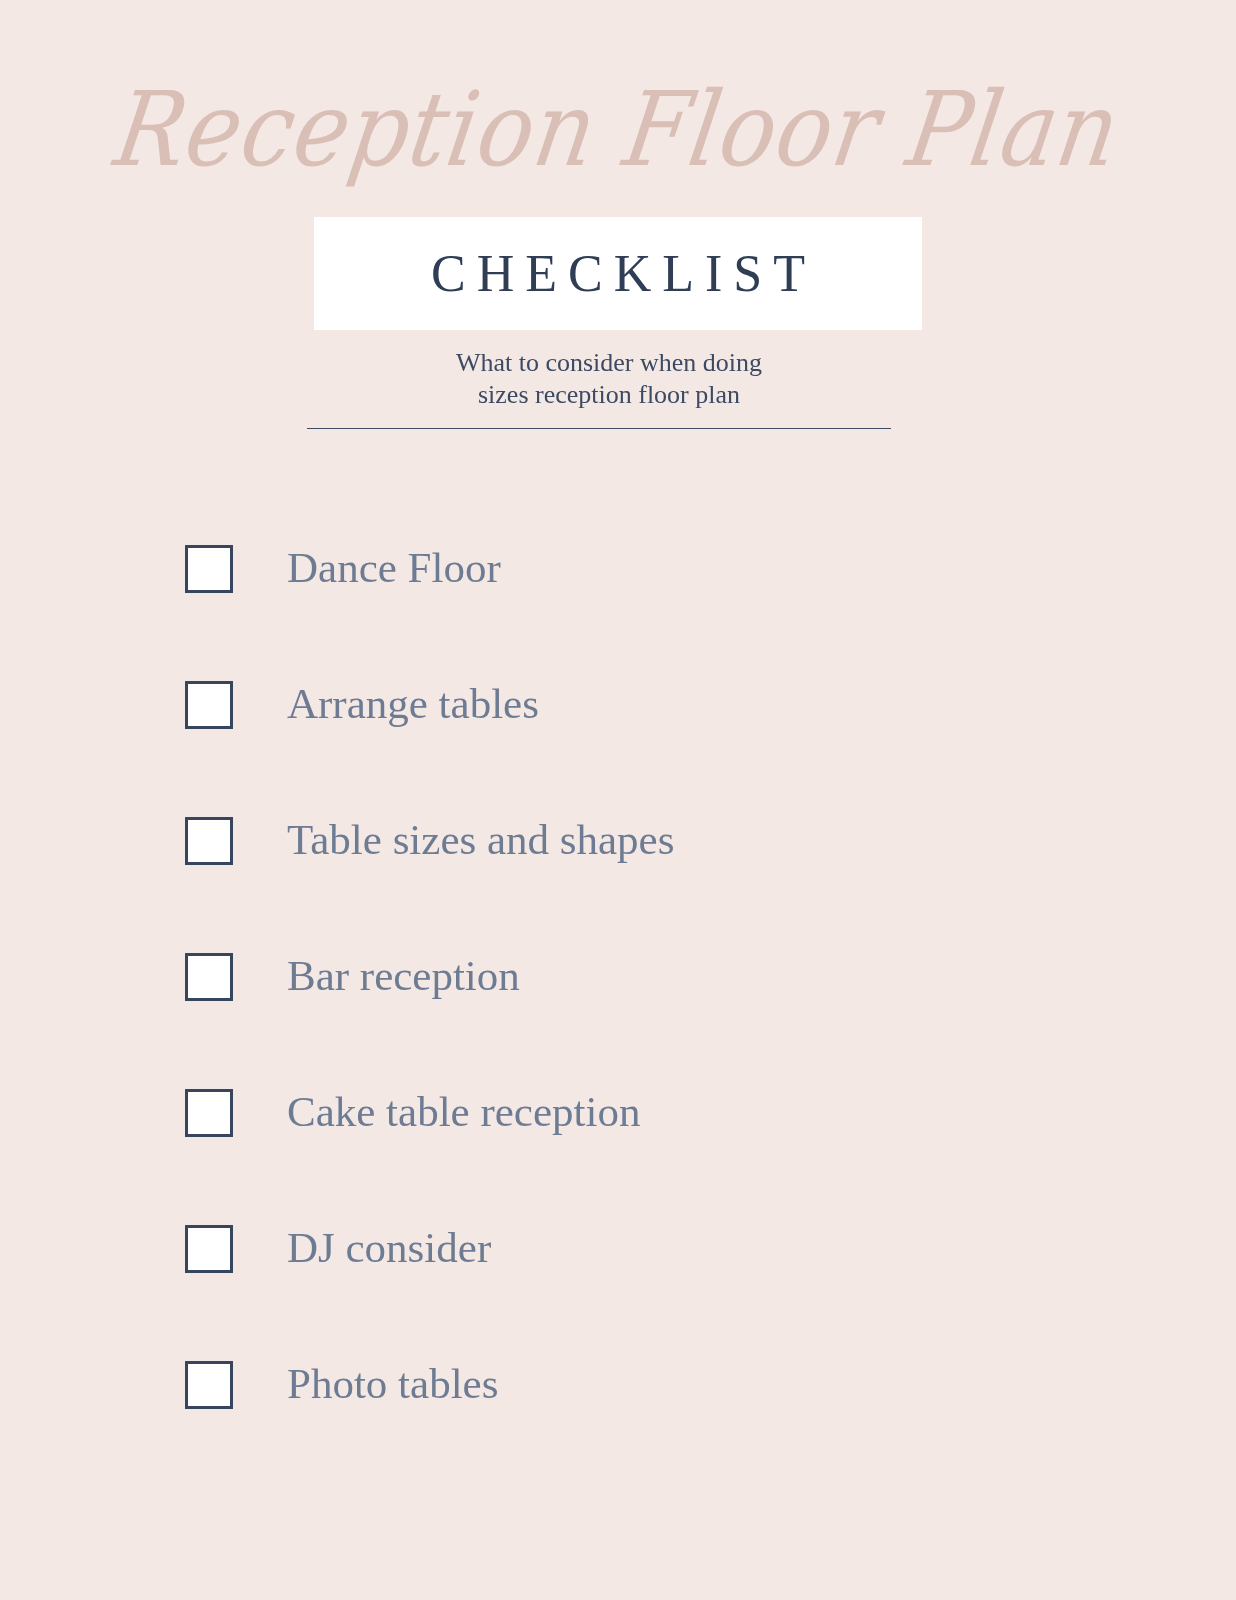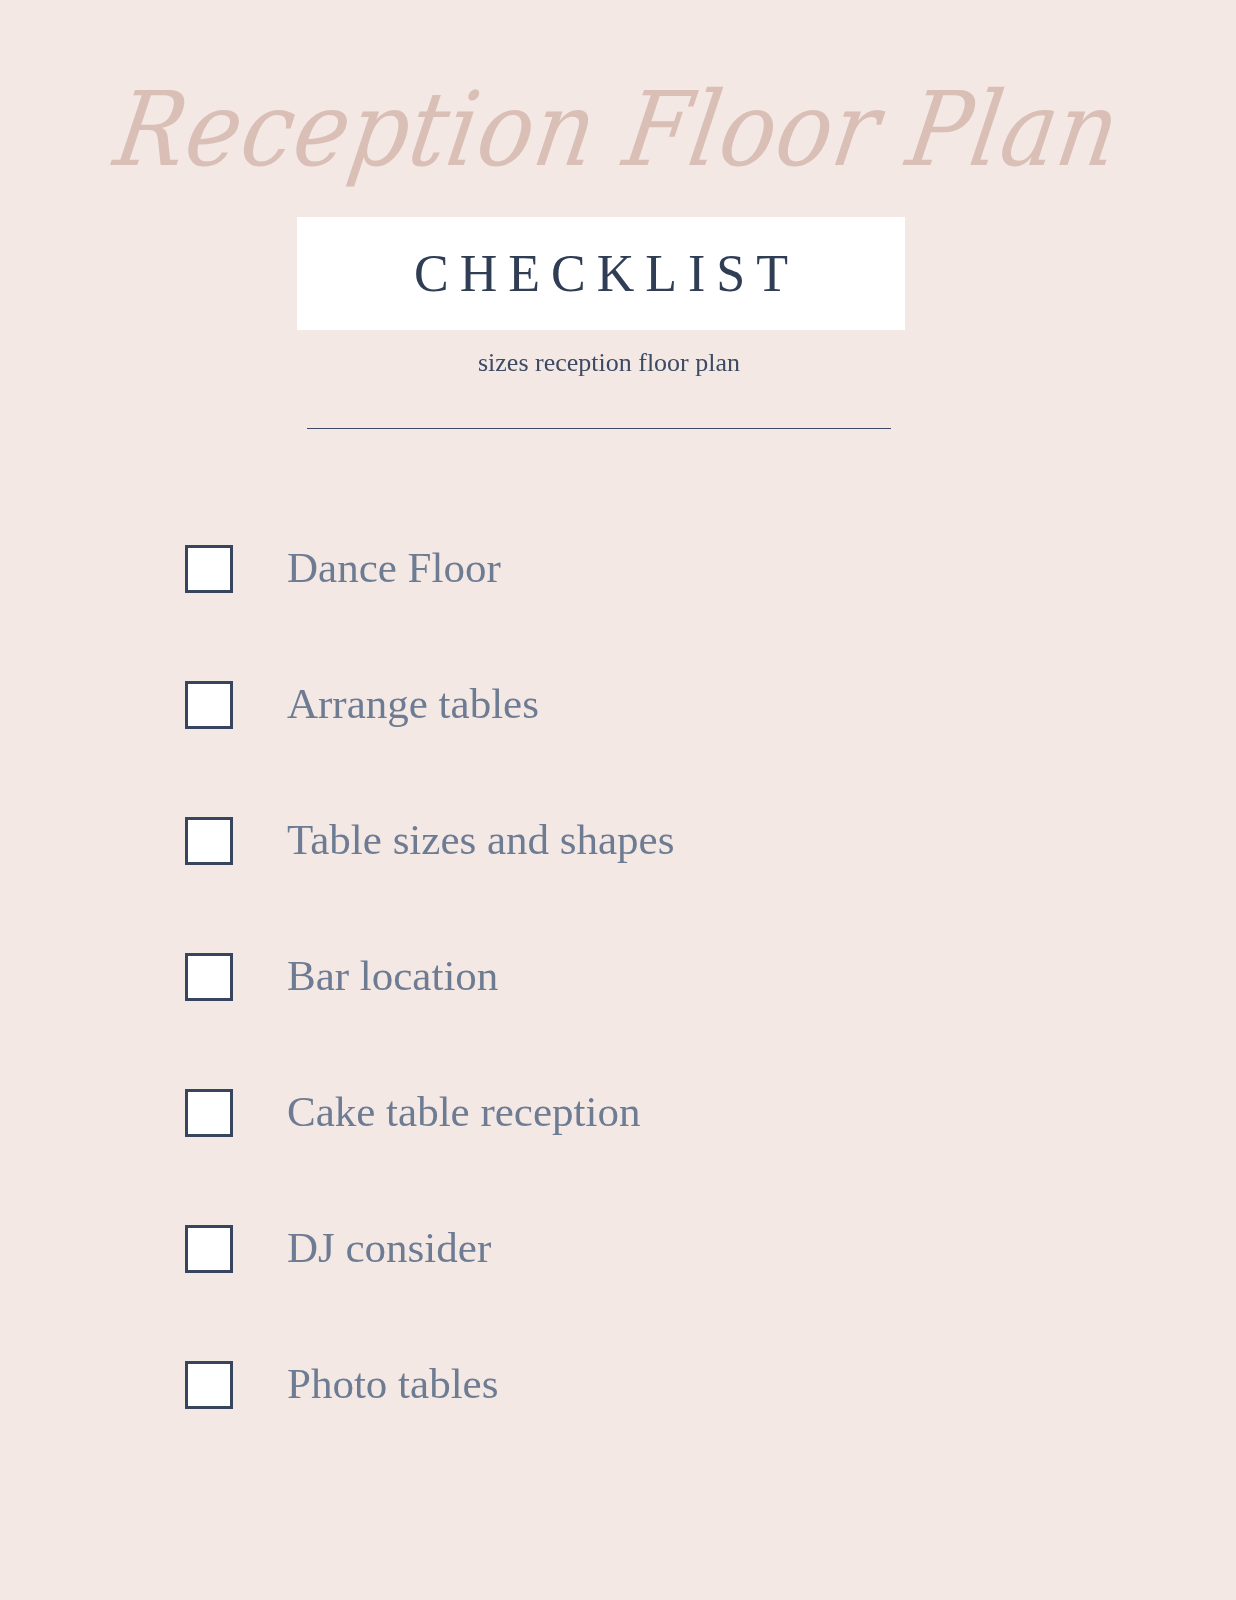--- a/index.html
+++ b/index.html
@@ -42,21 +42,21 @@
     letter-spacing: 1px;
     color: #d9bfb5;
     transform: skewX(-9deg) scaleY(1.12);
     transform-origin: center center;
     white-space: nowrap;
   }
 
   
   .banner {
     position: absolute;
-    left: 297px;
+    left: 314px;
     top: 217px;
     width: 608px;
     height: 113px;
     background: #ffffff;
     display: flex;
     align-items: center;
     justify-content: center;
   }
   .banner-title {
     font-family: "Liberation Serif", "DejaVu Serif", serif;
@@ -134,20 +134,21 @@
 
   <div class="script-title-wrap">
     <span class="script-title">Reception Floor Plan</span>
   </div>
 
   <div class="banner">
     <span class="banner-title">CHECKLIST</span>
   </div>
 
   <div class="subtitle">
+    <span class="subtitle-line">What to consider when doing</span>
     <span class="subtitle-line">sizes reception floor plan</span>
   </div>
 
   <div class="divider"></div>
 
   <div class="checklist">
 
     <div class="check-row">
       <span class="checkbox"></span>
       <span class="check-label">Dance Floor</span>
@@ -158,21 +159,21 @@
       <span class="check-label">Arrange tables</span>
     </div>
 
     <div class="check-row">
       <span class="checkbox"></span>
       <span class="check-label">Table sizes and shapes</span>
     </div>
 
     <div class="check-row">
       <span class="checkbox"></span>
-      <span class="check-label">Bar location</span>
+      <span class="check-label">Bar reception</span>
     </div>
 
     <div class="check-row">
       <span class="checkbox"></span>
       <span class="check-label">Cake table reception</span>
     </div>
 
     <div class="check-row">
       <span class="checkbox"></span>
       <span class="check-label">DJ consider</span>

